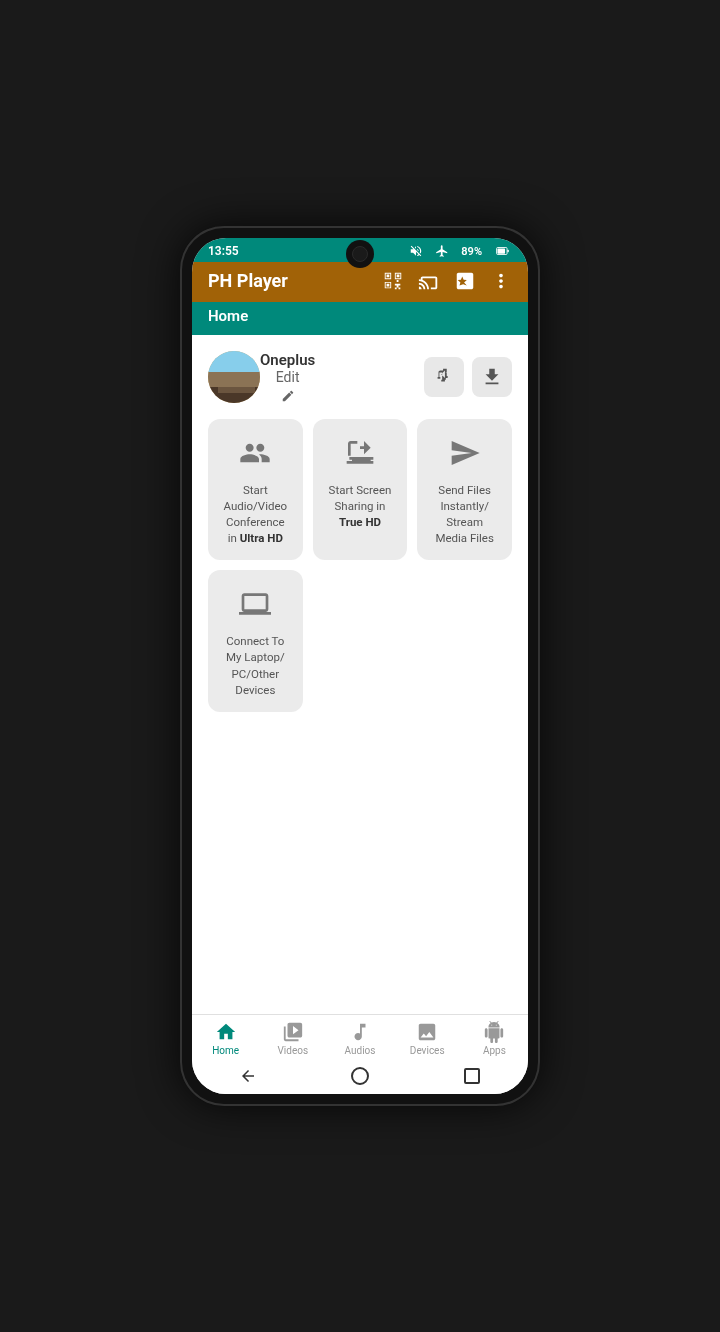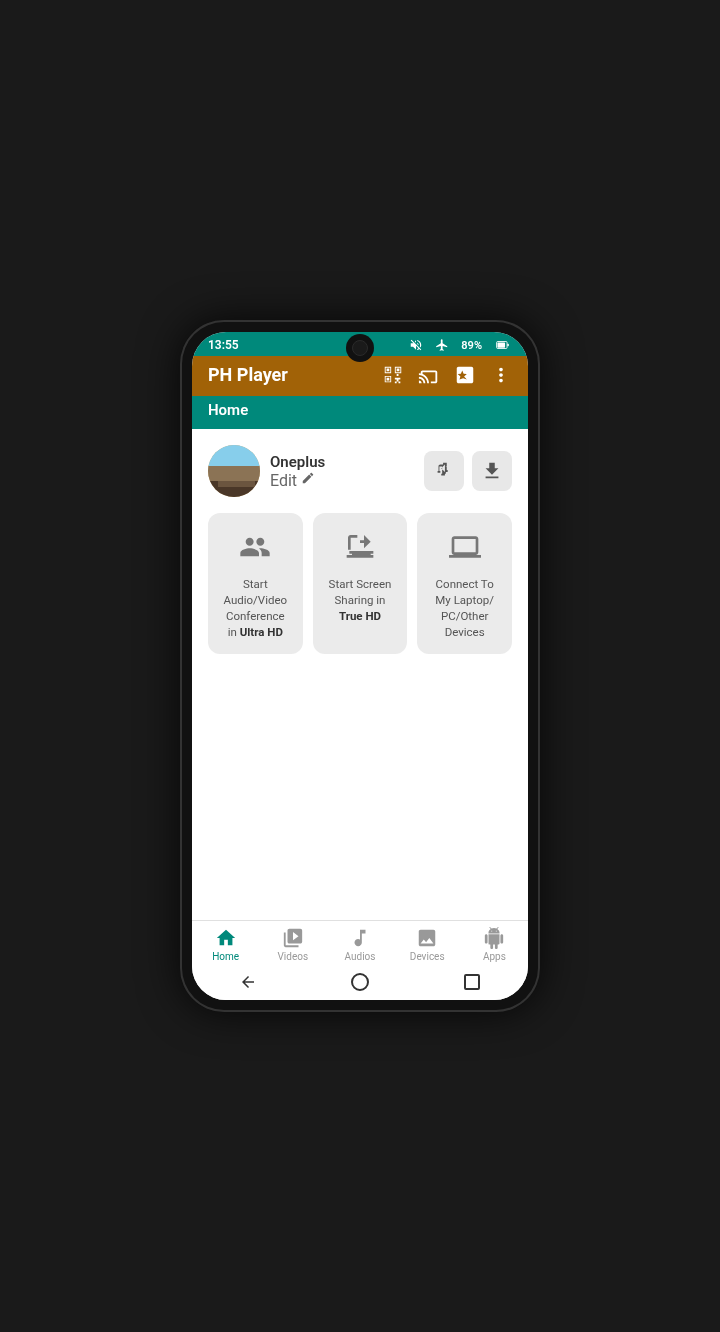--- a/index.html
+++ b/index.html
@@ -8,21 +8,21 @@
       background: #1a1a1a;
       display: flex;
       justify-content: center;
       align-items: center;
       min-height: 100vh;
       font-family: 'Roboto', Arial, sans-serif;
     }
 
     .phone-frame {
       width: 360px;
-      height: 692px;
+      height: 880px;
       background: #111;
       border-radius: 44px;
       padding: 12px;
       box-shadow: 0 0 40px rgba(0,0,0,0.8), inset 0 0 0 2px #333;
       position: relative;
     }
 
     .phone-screen {
       width: 100%;
       height: 100%;
@@ -128,21 +128,20 @@
       align-items: center;
       justify-content: space-between;
       margin-bottom: 16px;
       position: relative;
       z-index: 2;
     }
 
     .profile-left {
       display: flex;
       align-items: center;
-      gap: 10px;
     }
 
     .avatar {
       width: 52px;
       height: 52px;
       border-radius: 50%;
       overflow: hidden;
       background: #c9a96e;
       flex-shrink: 0;
     }
@@ -173,24 +172,26 @@
     }
 
     .profile-name {
       font-size: 15px;
       font-weight: 600;
       color: #333;
     }
 
     .profile-edit {
       display: flex;
+      align-items: center;
       gap: 4px;
       color: #666;
-      font-size: 16px;
+      font-size: 14px;
       cursor: pointer;
+      flex-direction: column;
     }
 
     .profile-actions {
       display: flex;
       gap: 8px;
     }
 
     .action-btn {
       width: 40px;
       height: 40px;
@@ -427,20 +428,30 @@
           <div class="feature-icon">
             <svg width="32" height="32" viewBox="0 0 24 24" fill="#777">
               <path d="M20 17h2v-2H4v2h2v1H2v2h20v-2h-2v-1zM10 3H5c-1.1 0-2 .9-2 2v9h2V5h5V3zm9 2h-4V3l5 5-5 5V9h-3V7h3V5h4z"></path>
             </svg>
           </div>
           <div class="feature-label">
             Start Screen Sharing in <strong>True HD</strong>
           </div>
         </div>
 
+        <div class="feature-card">
+          <div class="feature-icon">
+            <svg width="32" height="32" viewBox="0 0 24 24" fill="#777">
+              <path d="M2.01 21L23 12 2.01 3 2 10l15 2-15 2z"></path>
+            </svg>
+          </div>
+          <div class="feature-label">
+            Send Files Instantly/ Stream Media Files
+          </div>
+        </div>
 
         <div class="feature-card">
           <div class="feature-icon">
             <svg width="32" height="32" viewBox="0 0 24 24" fill="#777">
               <path d="M20 18c1.1 0 2-.9 2-2V6c0-1.1-.9-2-2-2H4c-1.1 0-2 .9-2 2v10c0 1.1.9 2 2 2H0v2h24v-2h-4zM4 6h16v10H4V6z"></path>
             </svg>
           </div>
           <div class="feature-label">
             Connect To My Laptop/ PC/Other Devices
           </div>

